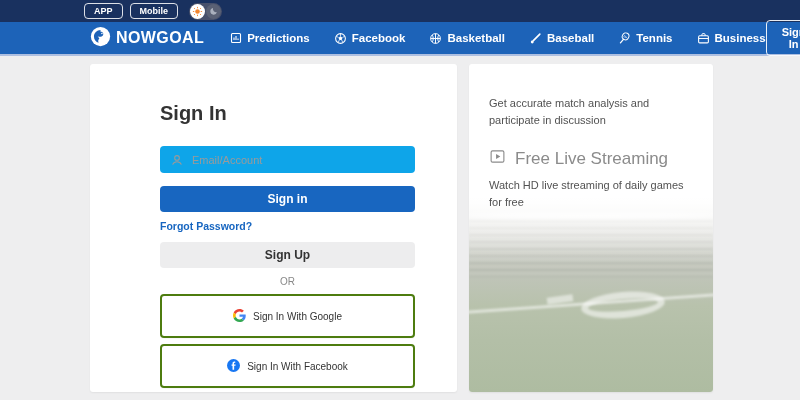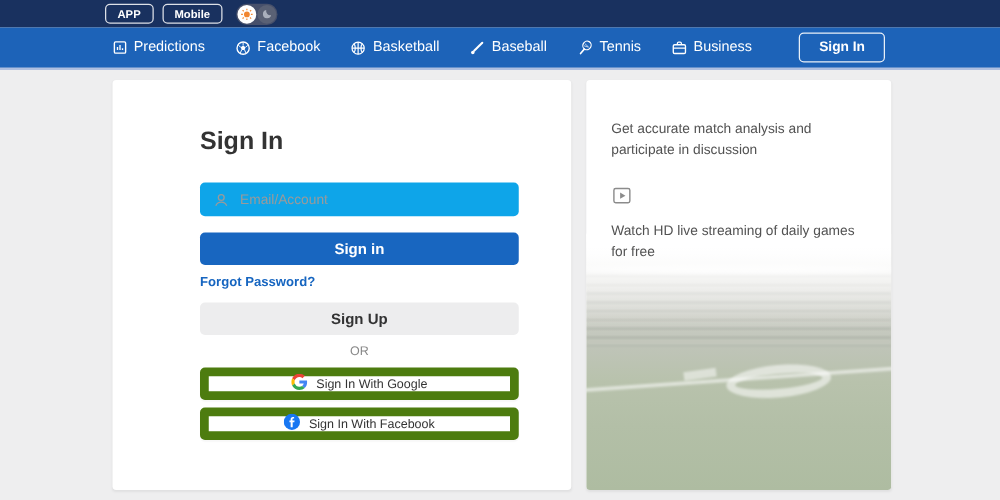--- a/index.html
+++ b/index.html
@@ -15,21 +15,21 @@
   .mode-opt { width:15px; height:15px; border-radius:50%; display:flex; align-items:center; justify-content:center; }
   .mode-sun { background:#fff; }
   .mode-moon { background:#5a6175; margin-left:1px; }
 
   
   .navbar { height:34px; background:#1d63b8; border-bottom:2px solid #aebfe0;
             display:flex; align-items:center; padding:0 16px 0 90px; }
   .brand { display:flex; align-items:center; gap:5px; margin-right:26px; cursor:pointer; }
   .brand-name { color:#fff; font-weight:800; font-size:16px; letter-spacing:.4px; }
   .nav-menu { display:flex; align-items:center; gap:24px; flex:1; }
-  .nav-item { display:flex; align-items:center; gap:5px; color:#fff; font-size:11.5px; font-weight:400; cursor:pointer; }
+  .nav-item { display:flex; align-items:center; gap:5px; color:#fff; font-size:11.5px; font-weight:700; cursor:pointer; }
   .nav-item svg { display:block; }
   .nav-signin { border:1px solid rgba(255,255,255,.9); color:#fff; background:transparent; font-size:11px;
                 font-weight:700; border-radius:4px; padding:5px 15px; cursor:pointer; margin-right:76px; }
 
   
   .main { display:flex; gap:12px; padding:8px 87px 0 90px; height:342px; }
   .card { background:#fff; border-radius:3px; box-shadow:0 1px 2px rgba(0,0,0,.06); height:328px; }
   .signin-card { flex:1; padding:38px 42px 0 70px; }
   .promo-card { width:244px; position:relative; overflow:hidden; padding:24px 20px; }
 
@@ -41,21 +41,21 @@
   .field input { border:none; outline:none; background:transparent; flex:1; font-size:11px; color:#333;
                  font-family:"Liberation Sans",sans-serif; }
   .field input::placeholder { color:#9a9a9a; }
   .eye-btn { position:absolute; right:8px; top:6px; background:none; border:none; cursor:pointer; display:flex; }
   .btn-primary { width:100%; height:26px; background:#1866c0; border:none; border-radius:4px; color:#fff;
                  font-size:12px; font-weight:700; cursor:pointer; margin-top:8px; font-family:"Liberation Sans",sans-serif; }
   .forgot { display:inline-block; margin-top:8px; color:#1665c0; font-size:10.5px; font-weight:700; text-decoration:none; }
   .btn-signup { width:100%; height:26px; background:#ededee; border:none; border-radius:4px; color:#333;
                 font-size:12px; font-weight:700; cursor:pointer; margin-top:8px; font-family:"Liberation Sans",sans-serif; }
   .or-row { text-align:center; color:#888; font-size:10px; margin:8px 0 7px; }
-  .btn-social { width:100%; height:26px; background:#fff; border:7px solid #4d7c0f; border-radius:4px;
+  .btn-social { width:100%; height:44px; background:#fff; border:2px solid #4d7c0f; border-radius:4px;
                 display:flex; align-items:center; justify-content:center; gap:7px; color:#333; font-size:10px;
                 cursor:pointer; margin-bottom:6px; box-shadow:0 1px 1px rgba(0,0,0,.03);
                 font-family:"Liberation Sans",sans-serif; }
 
   
   .promo-item { position:relative; z-index:2; }
   .promo-head { display:flex; align-items:center; gap:9px; color:#8b8b8b; font-size:17px; font-weight:400; }
   .promo-desc { color:#525252; font-size:11px; line-height:1.5; margin:7px 0 20px; max-width:208px; }
 
   
@@ -100,20 +100,30 @@
       </span>
       <span class="mode-opt mode-moon">
         <svg width="10" height="10" viewBox="0 0 24 24">
             <path d="M19 14.5A8 8 0 0 1 9.5 5 8 8 0 1 0 19 14.5z" fill="#aab0bd"></path>
           </svg>
       </span>
     </div>
   </div>
 
   <div class="navbar">
+    <div class="brand">
+      <span>
+        <svg width="21" height="21" viewBox="0 0 24 24">
+            <circle cx="12" cy="12" r="11" fill="#fff"></circle>
+          <path d="M12 4.5c-4.1 0-7.5 3.4-7.5 7.5 0 3.4 2.3 6.3 5.4 7.2-.9-1.8-.6-3.6.8-4.9l-1.9-2.6c1.8.9 4.7.9 5.9-.9.9-1.3.6-3-.9-3.9-.6-.3-1.2-.4-1.8-.4z" fill="#1d63b8"></path>
+          <circle cx="13.6" cy="8.6" r=".9" fill="#fff"></circle>
+          </svg>
+      </span>
+      <span class="brand-name">NOWGOAL</span>
+    </div>
 
     <div class="nav-menu">
       <div class="nav-item">
         <span>
           <svg width="12" height="12" viewBox="0 0 24 24" fill="none" stroke="#fff" stroke-width="2.2">
               <rect x="3" y="3" width="18" height="18" rx="2"></rect>
               <line x1="8" y1="16" x2="8" y2="11"></line>
               <line x1="12" y1="16" x2="12" y2="8"></line>
               <line x1="16" y1="16" x2="16" y2="13"></line>
             </svg>
@@ -225,20 +235,21 @@
       </div>
 
       <div class="promo-item">
         <div class="promo-head">
           <span>
             <svg width="17" height="17" viewBox="0 0 24 24" fill="none" stroke="#8b8b8b" stroke-width="1.6">
                 <rect x="3" y="4" width="18" height="16" rx="2"></rect>
                 <path d="M10 8.5v7l6-3.5z" fill="#8b8b8b" stroke="none"></path>
               </svg>
           </span>
+          <span>Free Live Streaming</span>
         </div>
         <div class="promo-desc">Watch HD live streaming of daily games for free</div>
       </div>
 
       <div class="stadium">
         <div class="stands"></div>
         <div class="roofline"></div>
         <div class="fieldline"></div>
         <div class="mark-one"></div>
         <div class="mark-zero"></div>

